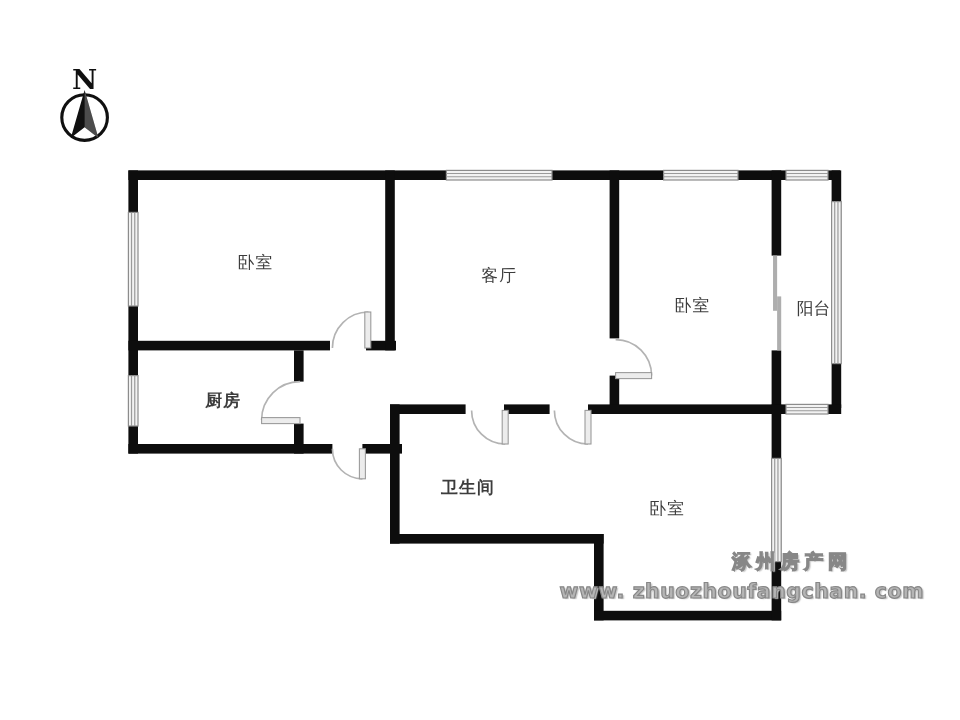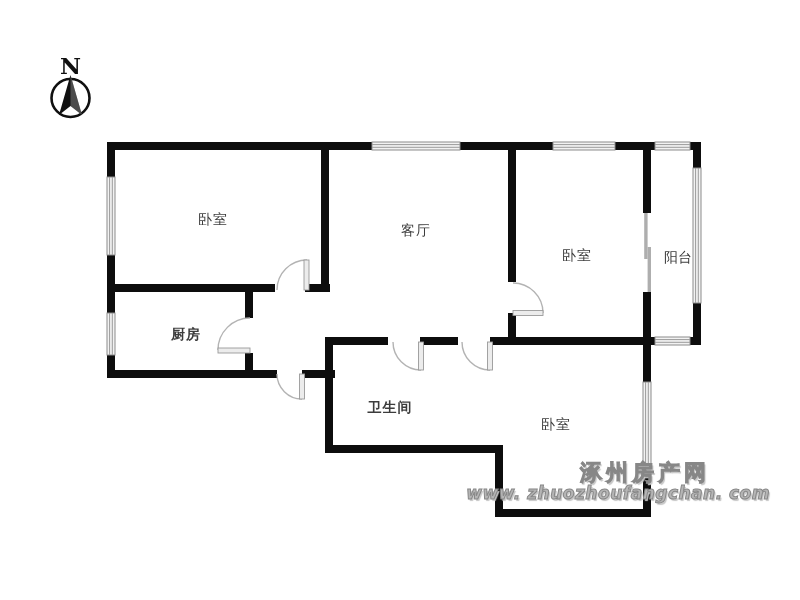--- a/index.html
+++ b/index.html
@@ -10,22 +10,22 @@
   .win-frame{fill:#f2f2f2;stroke:#8c8c8c;stroke-width:1;}
   .win-line{stroke:#9a9a9a;stroke-width:1;}
   .door-arc{fill:none;stroke:#b3b3b3;stroke-width:1.4;}
   .door-leaf{fill:#ececec;stroke:#9a9a9a;stroke-width:0.9;}
   .slide-bar{fill:#aeaeae;}
   .room-label{position:absolute;width:80px;text-align:center;font-size:14px;line-height:17px;
               color:#3c3c3c;letter-spacing:1px;white-space:nowrap;}
   .room-label.narrow{width:44px;letter-spacing:0;}
   .wm{position:absolute;font-weight:bold;color:#b5b5b5;-webkit-text-stroke:1px #878787;
       text-shadow:1.5px 1.5px 1px #c6c6c6;white-space:nowrap;}
-  #wm-site{right:90px;top:458px;font-size:22px;letter-spacing:4px;}
-  #wm-url{right:30px;top:483px;font-size:17px;letter-spacing:0.5px;font-style:italic;}
+  #wm-site{right:90px;top:458px;font-size:16px;letter-spacing:4px;}
+  #wm-url{right:30px;top:483px;font-size:17px;letter-spacing:0.5px;}
   .compass-n{font-family:"DejaVu Serif","Liberation Serif",serif;font-weight:bold;font-size:23px;fill:#101010;}
 </style>
 </head>
 <body>
 
 <div id="stage">
 
   <svg id="plan-svg" width="800" height="600" viewBox="0 0 800 600">
 
     <g>
@@ -143,21 +143,21 @@
       <text class="compass-n" x="70.5" y="74" text-anchor="middle">N</text>
       <circle cx="70.5" cy="98" r="19" fill="none" stroke="#101010" stroke-width="2.6"></circle>
       <polygon points="70.5,75 59,115 70.5,106 82,115" fill="#101010"></polygon>
       <polygon points="70.5,75 70.5,106 82,115" fill="#ffffff" fill-opacity="0.25"></polygon>
     </g>
   </svg>
 
   <div class="room-label" style="left:173px;top:211px;">卧室</div>
   <div class="room-label" style="left:376px;top:222px;">客厅</div>
   <div class="room-label" style="left:537px;top:247px;">卧室</div>
-  <div class="room-label narrow" style="left:656px;top:250px;font-family:Liberation Mono, monospace;">阳台</div>
+  <div class="room-label narrow" style="left:656px;top:250px;">阳台</div>
   <div class="room-label" style="left:146px;top:326px;font-weight:bold;">厨房</div>
   <div class="room-label" style="left:350px;top:399px;font-weight:bold;">卫生间</div>
   <div class="room-label" style="left:516px;top:416px;">卧室</div>
 
   <div class="wm" id="wm-site">涿州房产网</div>
   <div class="wm" id="wm-url">www. zhuozhoufangchan. com</div>
 
 </div>
 
 </body></html>

